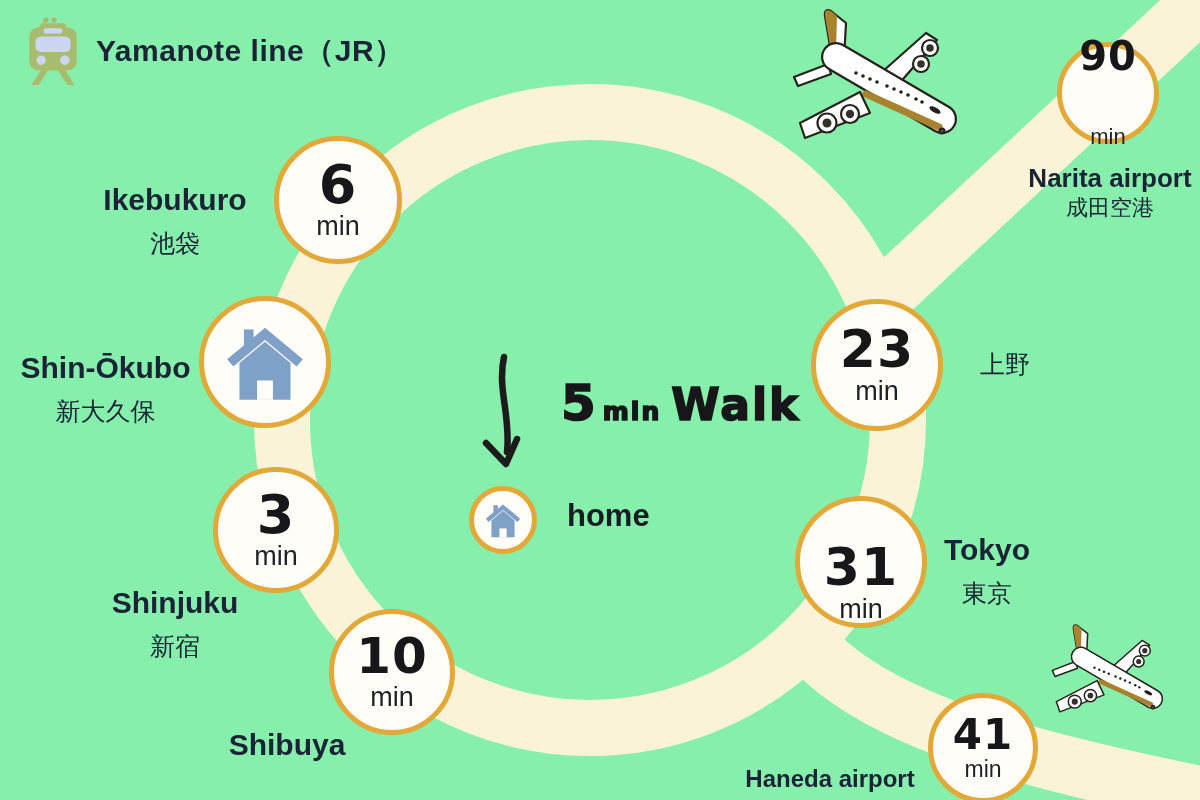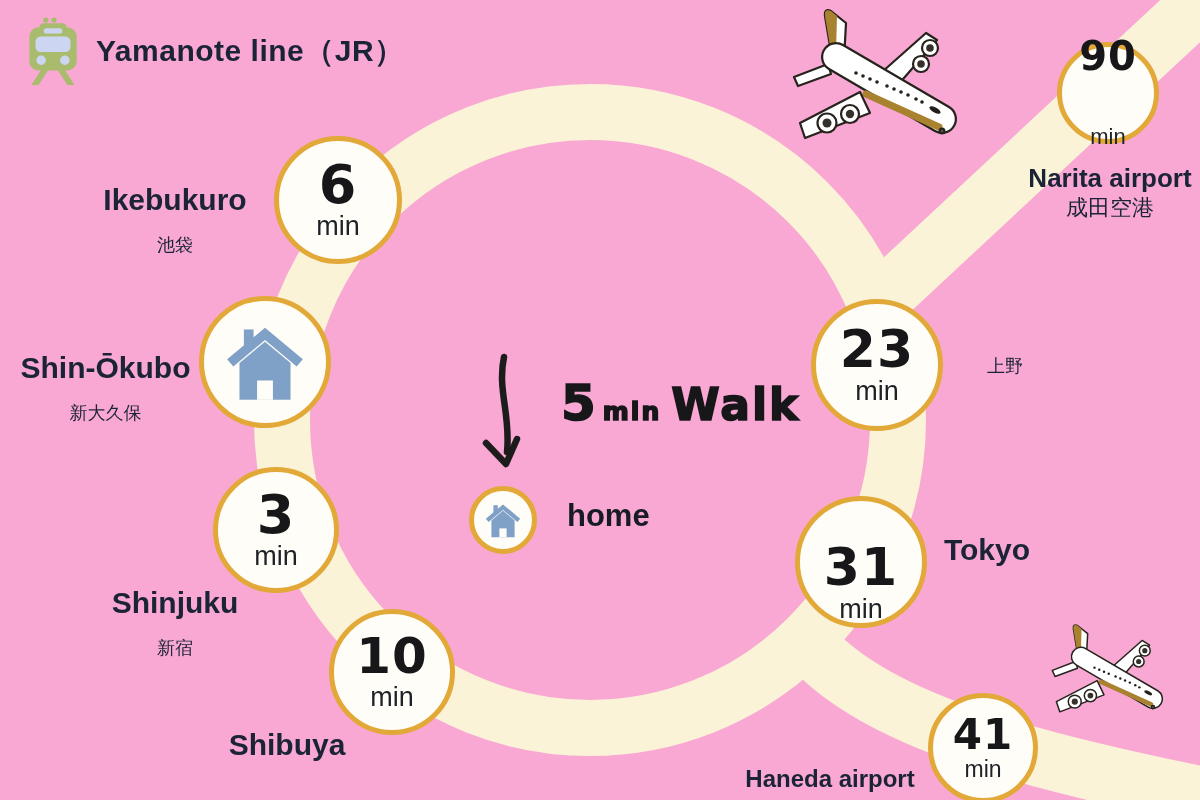--- a/index.html
+++ b/index.html
@@ -1,18 +1,18 @@
 <!DOCTYPE html>
 <html><head>
 <meta charset="utf-8">
 <style>
   html,body{margin:0;padding:0;background:#9aa6c6;}
   .stage{
     position:relative;width:1200px;height:800px;overflow:hidden;
-    background:#f9a8d4;
+    background:#86efac;
     font-family:"Liberation Sans", sans-serif;
     color:#1B2436;
   }
   .bg{position:absolute;left:0;top:0;}
   
   .title{position:absolute;left:22px;top:16px;display:flex;align-items:center;gap:12px;}
   .title h1{margin:0;font-size:30px;font-weight:bold;color:#1B2436;letter-spacing:.5px;}
   
   .circle{
     position:absolute;border-radius:50%;
@@ -36,21 +36,21 @@
   .c-tokyo{left:795px;top:496px;width:132px;height:132px;justify-content:flex-end;}
   .c-tokyo .num{font-size:52px;} .c-tokyo .unit{font-size:27px;}
   .c-narita{left:1057px;top:42px;width:102px;height:102px;gap:48px;}
   .c-narita .num{font-size:40px;} .c-narita .unit{font-size:22px;}
   .c-haneda{left:928px;top:693px;width:110px;height:110px;}
   .c-haneda .num{font-size:42px;} .c-haneda .unit{font-size:23px;}
   .c-home{left:469px;top:486px;width:68px;height:68px;}
   
   .label{position:absolute;text-align:center;color:#1B2436;}
   .label .en{font-size:30px;font-weight:bold;line-height:1.1;}
-  .label .jp{font-size:18px;font-weight:normal;margin-top:20px;line-height:1.1;}
+  .label .jp{font-size:25px;font-weight:normal;margin-top:14px;line-height:1.1;}
   .l-ikebukuro{left:65px;top:183px;width:220px;}
   .l-shinokubo{left:-2px;top:351px;width:215px;}
   .l-shinjuku{left:65px;top:586px;width:220px;}
   .l-shibuya{left:177px;top:728px;width:220px;}
   .l-ueno{left:935px;top:337px;width:140px;}
   .l-tokyo{left:917px;top:533px;width:140px;}
   .l-narita{left:1008px;top:164px;width:204px;}
   .l-narita .en{font-size:26px;} .l-narita .jp{font-size:22px;margin-top:3px;}
   .l-haneda{left:718px;top:766px;width:224px;}
   .l-haneda .en{font-size:24px;}
@@ -195,20 +195,21 @@
   <div class="label l-ueno">
     <div class="jp">上野</div>
   </div>
 
   <div class="circle c-tokyo">
     <div class="num">31</div>
     <div class="unit">min</div>
   </div>
   <div class="label l-tokyo">
     <div class="en">Tokyo</div>
+    <div class="jp">東京</div>
   </div>
 
   <div class="circle c-narita">
     <div class="num">90</div>
     <div class="unit">min</div>
   </div>
   <div class="label l-narita">
     <div class="en">Narita airport</div>
     <div class="jp">成田空港</div>
   </div>

